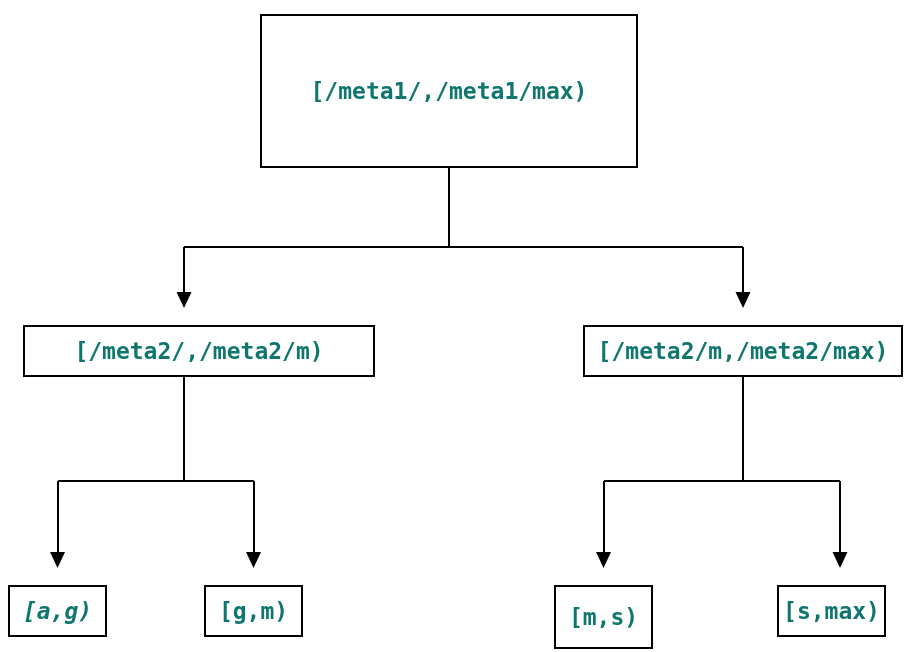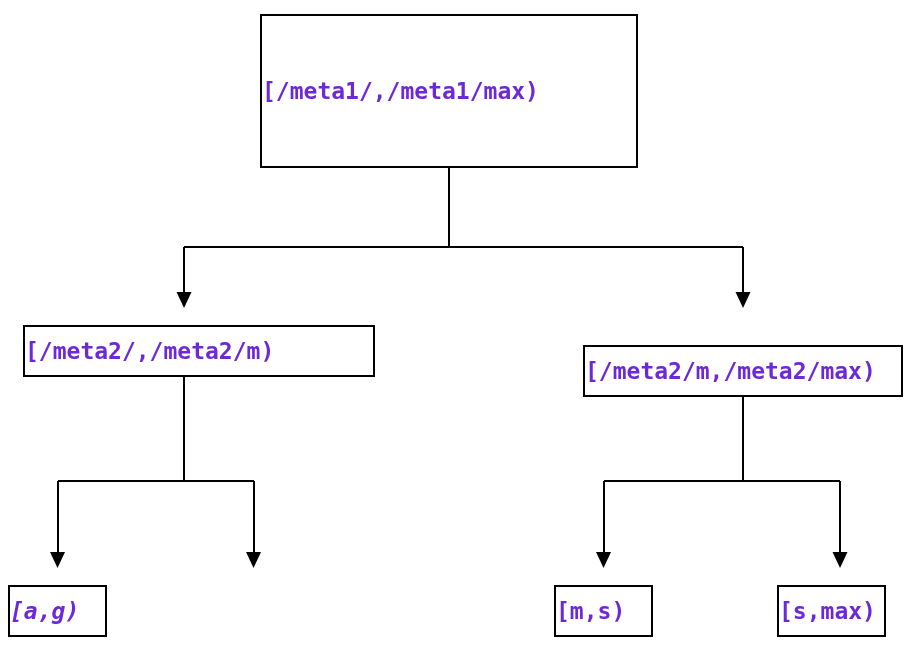--- a/index.html
+++ b/index.html
@@ -22,32 +22,32 @@
     width: 912px;
     height: 652px;
   }
   .node {
     position: absolute;
     box-sizing: border-box;
     border: 2px solid #000000;
     background: #ffffff;
     display: flex;
     align-items: center;
-    justify-content: flex-start;
+    justify-content: center;
     font-weight: bold;
     font-size: 23px;
-    color: #6d28d9;
+    color: #0f766e;
     white-space: nowrap;
   }
   .node-root       { left: 260px; top: 14px;  width: 378px; height: 154px; }
   .node-meta2-left { left: 23px;  top: 325px; width: 352px; height: 52px; }
-  .node-meta2-right{ left: 583px; top: 325px; width: 320px; height: 52px; margin-top: 20px; }
+  .node-meta2-right{ left: 583px; top: 325px; width: 320px; height: 52px; }
   .node-leaf-ag    { left: 8px;   top: 585px; width: 99px;  height: 52px; font-style: italic; }
   .node-leaf-gm    { left: 204px; top: 585px; width: 99px;  height: 52px; }
-  .node-leaf-ms    { left: 554px; top: 585px; width: 99px;  height: 52px; }
+  .node-leaf-ms    { left: 554px; top: 585px; width: 99px;  height: 64px; }
   .node-leaf-smax  { left: 777px; top: 585px; width: 109px; height: 52px; }
   .edge {
     stroke: #000000;
     stroke-width: 2;
     fill: none;
     shape-rendering: crispEdges;
   }
   .arrowhead {
     fill: #000000;
     stroke: none;
@@ -88,20 +88,23 @@
   </div>
 
   <div class="node node-meta2-right">
     <span>[/meta2/m,/meta2/max)</span>
   </div>
 
   <div class="node node-leaf-ag">
     <span>[a,g)</span>
   </div>
 
+  <div class="node node-leaf-gm">
+    <span>[g,m)</span>
+  </div>
 
   <div class="node node-leaf-ms">
     <span>[m,s)</span>
   </div>
 
   <div class="node node-leaf-smax">
     <span>[s,max)</span>
   </div>
 
 </div>

